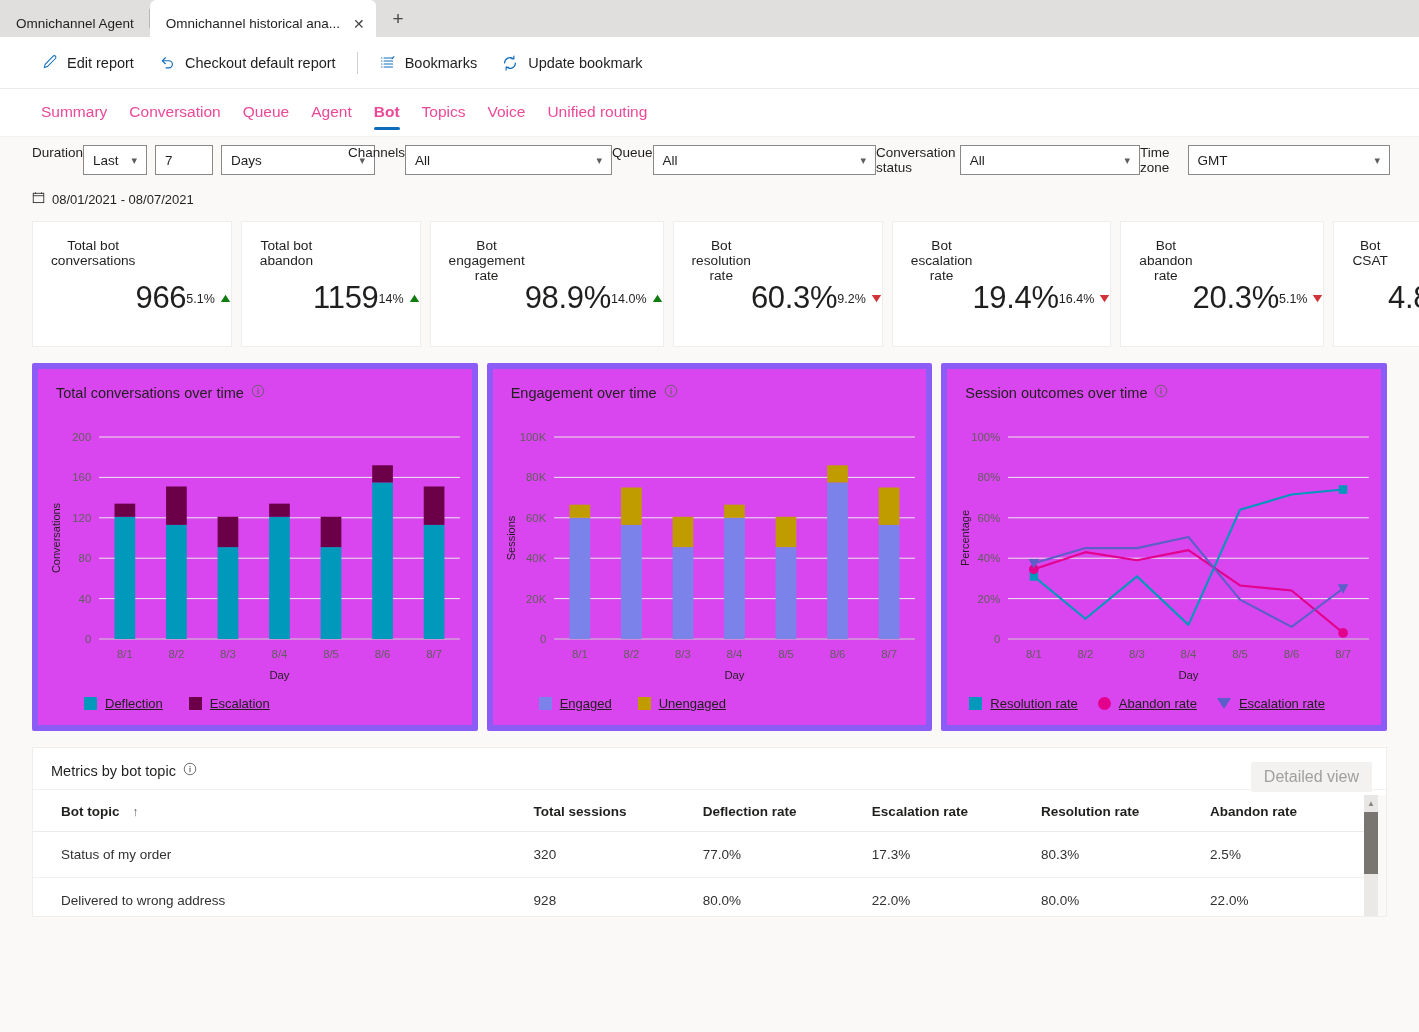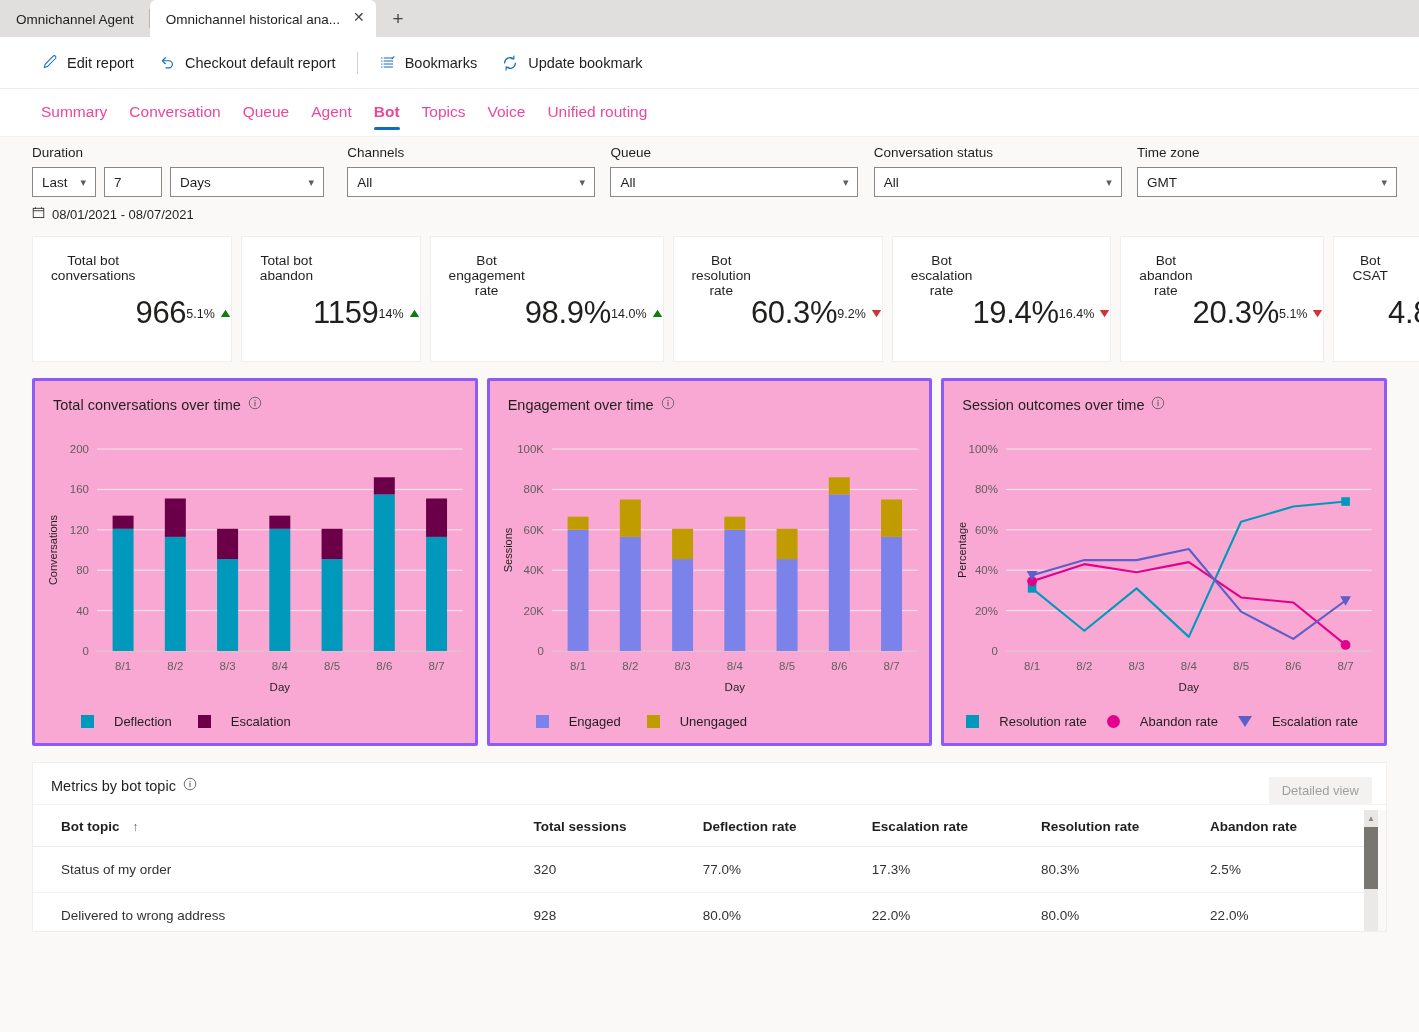--- a/index.html
+++ b/index.html
@@ -11,22 +11,22 @@
     overflow:hidden;
     -webkit-font-smoothing:antialiased;
   }
 
   
   .tabstrip {
     height:37px; background:#e1dfdd;
     display:flex; align-items:flex-end; position:relative;
   }
   .tab {
-    height:37px; display:flex; align-items:flex-end;
-    padding:10px 16px; font-size:13.5px; color:#201f1e;
+    height:37px; display:flex; align-items:flex-start;
+    padding:16px 16px; font-size:13.5px; color:#201f1e;
     background:#e1dfdd; position:relative; cursor:default;
   }
   .tab.inactive::after {
     content:""; position:absolute; right:0; top:9px; bottom:9px;
     width:1px; background:#b9b7b5;
   }
   .tab.active {
     background:#fff; border-radius:6px 6px 0 0;
     padding-right:8px;
   }
@@ -76,21 +76,21 @@
   .backrow { display:flex; align-items:center; padding:18px 0 0 32px; height:56px; }
   .backlink { display:flex; align-items:center; gap:7px; font-size:14.5px; color:#201f1e; }
   .bottitle {
     margin-left:58px; border:3px solid #ef4136;
     padding:11px 22px; font-size:16px; font-weight:bold;
     background:#faf9f8; line-height:1;
   }
 
   
   .filters { display:flex; padding:8px 32px 0 32px; gap:0; }
-  .fgroup { display:flex; flex-direction:column; }
+  .fgroup { display:flex; }
   .flabel { font-size:13.5px; color:#201f1e; margin-bottom:7px; }
   .frow { display:flex; gap:8px; }
   .fbox {
     height:30px; border:1px solid #8a8886; background:#fff;
     display:flex; align-items:center; justify-content:space-between;
     padding:0 9px; font-size:13.5px; color:#201f1e;
   }
   .fbox .chev { color:#605e5c; font-size:11px; margin-left:8px; }
   .daterange {
     display:flex; align-items:center; gap:7px;
@@ -104,54 +104,54 @@
     height:126px; padding:16px 0 0 0; text-align:center;
     display:flex; align-items:center;
   }
   .kpi .t { font-size:13.7px; color:#201f1e; align-self:flex-start; padding-left:18px; }
   .kpi .v { font-size:31px; color:#201f1e; margin-top:12px; letter-spacing:-0.3px; }
   .kpi .d { font-size:12.5px; color:#201f1e; margin-top:13px; display:flex; align-items:center; gap:5px; }
 
   
   .chartrow { display:flex; gap:9px; padding:16px 32px 0 32px; }
   .card {
-    background:#f9a8d4; border:3px solid #8b5cf6; border-radius:2px;
+    background:#d946ef; border:6px solid #8b5cf6; border-radius:2px;
     flex:1; height:368px; position:relative;
   }
   .cardtitle {
     font-size:14.5px; color:#201f1e; padding:15px 0 0 18px;
     display:flex; align-items:center; gap:7px;
   }
   .info { color:#605e5c; }
   .plot { position:absolute; left:0; top:42px; right:0; height:290px; }
   .legend {
     position:absolute; bottom:14px; left:46px;
     display:flex; gap:26px; align-items:center; font-size:13px; color:#201f1e;
   }
-  .legend .item { display:flex; align-items:center; gap:20px; }
+  .legend .item { display:flex; align-items:center; gap:8px;text-decoration:underline; }
   .sw { width:13px; height:13px; display:inline-block; }
   .sw.circ { border-radius:50%; }
   .sw.tri {
     width:0; height:0; border-left:7px solid transparent;
     border-right:7px solid transparent; border-top:11px solid #5b5fc7;
     background:none;
   }
 
   
   .tablecard {
     margin:16px 32px 0 32px; background:#fff; border:1px solid #f0eeec;
     height:170px; position:relative; overflow:hidden;
   }
   .tcHead {
     display:flex; align-items:flex-start; justify-content:space-between;
     padding:14px 14px 0 18px; border-bottom:1px solid #f3f2f1; height:42px;gap:32px;
   }
   .tcTitle { font-size:14.5px; color:#201f1e; display:flex; align-items:center; gap:7px; }
   .detailbtn {
-    font-size:13px; color:#a19f9d; background:#f3f2f1;
+    font-size:16px; color:#a19f9d; background:#f3f2f1;
     padding:6px 13px; border-radius:2px;
   }
   table { width:100%; border-collapse:collapse; }
   th {
     font-size:13.5px; font-weight:bold; color:#201f1e; text-align:left;
     padding:14px 0 12px 0; border-bottom:1px solid #edebe9;
   }
   td {
     font-size:13.5px; color:#323130; padding:15px 0;
     border-bottom:1px solid #f3f2f1;

